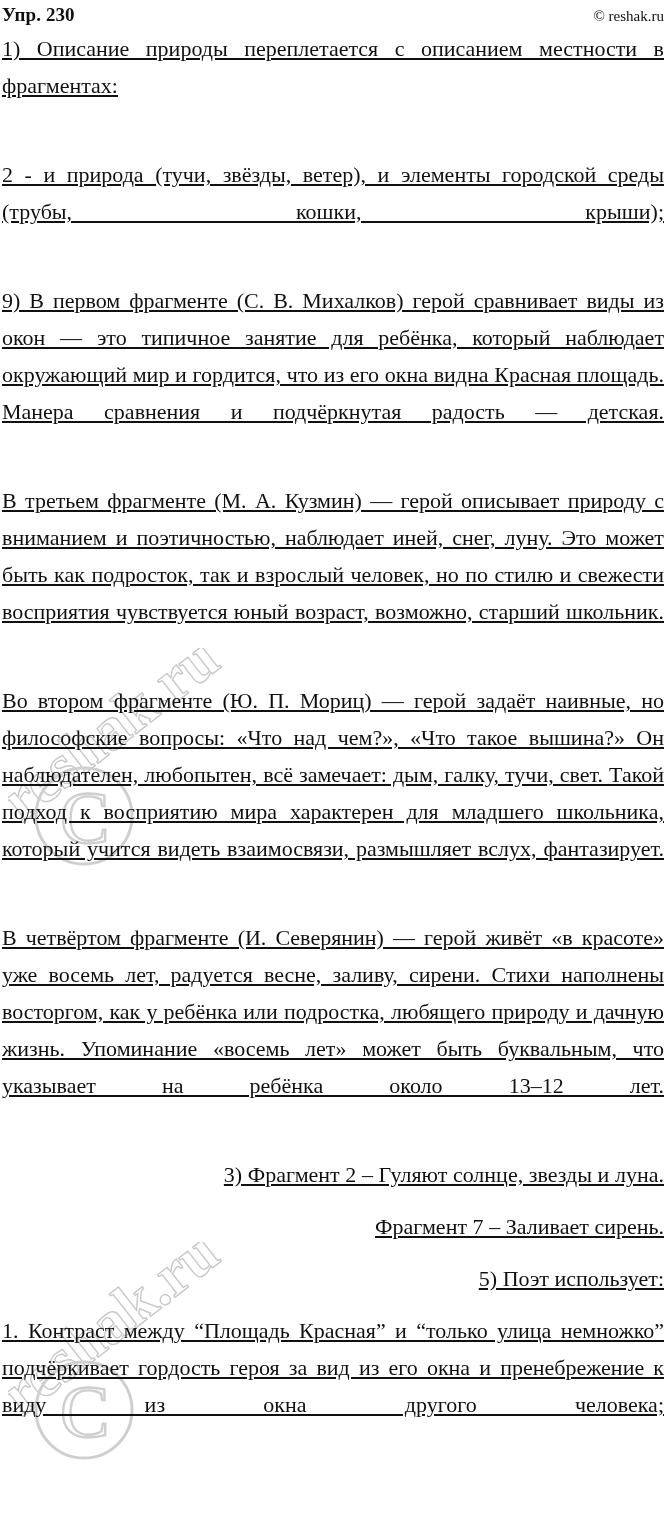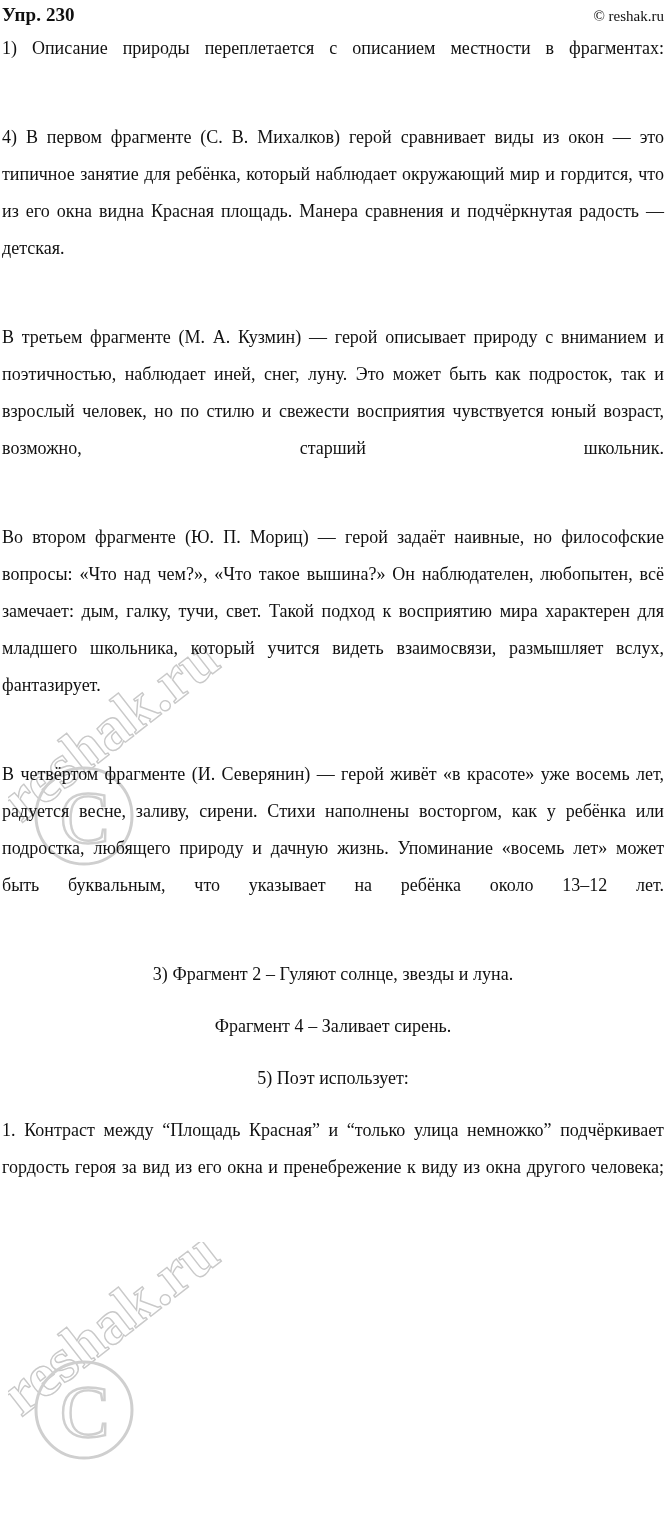--- a/index.html
+++ b/index.html
@@ -51,42 +51,43 @@
     white-space: nowrap;
   }
 
   
   .content {
     padding: 0 2px 0 2px;
   }
 
   p.para {
     margin: 0 0 15px 0;
-    font-size: 18px;
+    font-size: 22px;
     line-height: 37px;
     text-align: justify;
     text-justify: inter-word;
     hyphens: none;
     word-spacing: 0.1px;
+    text-decoration: underline;
   }
 
   p.para:last-child {
     margin-bottom: 0;
   }
 
   
   p.para::after {
     content: "";
     display: inline-block;
     width: 100%;
   }
 
   
   p.para.short {
-    text-align: center;
+    text-align: right;
   }
   p.para.short::after { content: none; }
 
   
   .watermark-layer {
     position: absolute;
     inset: 0;
     z-index: 1;
     pointer-events: none;
   }
@@ -163,23 +164,24 @@
 <div class="page">
 
   <div class="header">
     <div class="doc-title">Упр. 230</div>
     <div class="copyright">© reshak.ru</div>
   </div>
 
   <div class="content" id="content-root">
 
   <p class="para">1) Описание природы переплетается с описанием местности в фрагментах:</p>
-      <p class="para">4) В первом фрагменте (С. В. Михалков) герой сравнивает виды из окон — это типичное занятие для ребёнка, который наблюдает окружающий мир и гордится, что из его окна видна Красная площадь. Манера сравнения и подчёркнутая радость — детская.</p>
+      <p class="para">2 - и природа (тучи, звёзды, ветер), и элементы городской среды (трубы, кошки, крыши);</p>
+      <p class="para">9) В первом фрагменте (С. В. Михалков) герой сравнивает виды из окон — это типичное занятие для ребёнка, который наблюдает окружающий мир и гордится, что из его окна видна Красная площадь. Манера сравнения и подчёркнутая радость — детская.</p>
       <p class="para">В третьем фрагменте (М. А. Кузмин) — герой описывает природу с вниманием и поэтичностью, наблюдает иней, снег, луну. Это может быть как подросток, так и взрослый человек, но по стилю и свежести восприятия чувствуется юный возраст, возможно, старший школьник.</p>
       <p class="para">Во втором фрагменте (Ю. П. Мориц) — герой задаёт наивные, но философские вопросы: «Что над чем?», «Что такое вышина?» Он наблюдателен, любопытен, всё замечает: дым, галку, тучи, свет. Такой подход к восприятию мира характерен для младшего школьника, который учится видеть взаимосвязи, размышляет вслух, фантазирует.</p>
       <p class="para">В четвёртом фрагменте (И. Северянин) — герой живёт «в красоте» уже восемь лет, радуется весне, заливу, сирени. Стихи наполнены восторгом, как у ребёнка или подростка, любящего природу и дачную жизнь. Упоминание «восемь лет» может быть буквальным, что указывает на ребёнка около 13–12 лет.</p>
       <p class="para short">3) Фрагмент 2 – Гуляют солнце, звезды и луна.</p>
-      <p class="para short">Фрагмент 4 – Заливает сирень.</p>
+      <p class="para short">Фрагмент 7 – Заливает сирень.</p>
       <p class="para short">5) Поэт использует:</p>
       <p class="para">1. Контраст между “Площадь Красная” и “только улица немножко” подчёркивает гордость героя за вид из его окна и пренебрежение к виду из окна другого человека;</p>
     </div>
 
 </div>
 
 </body></html>

